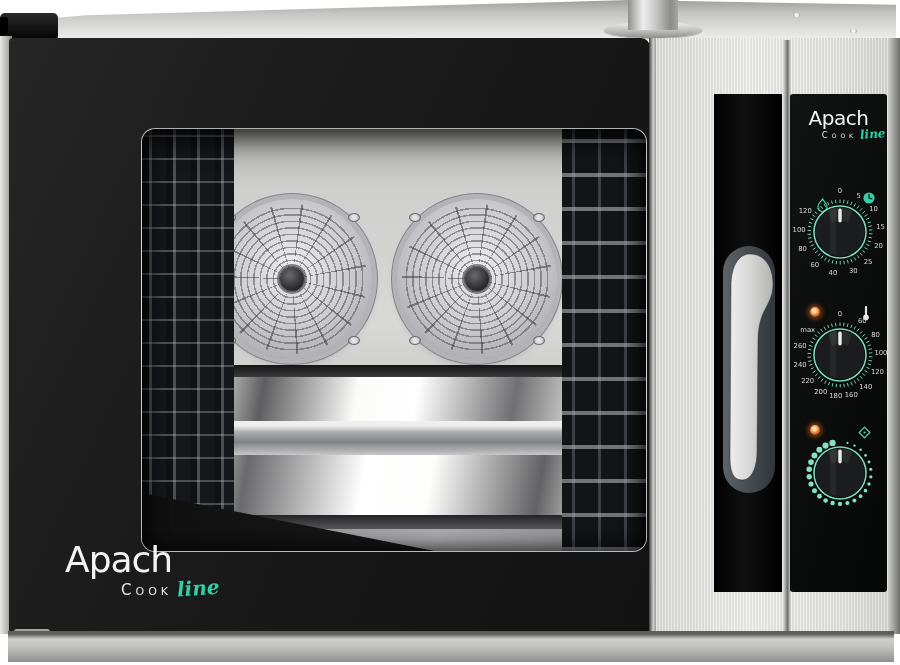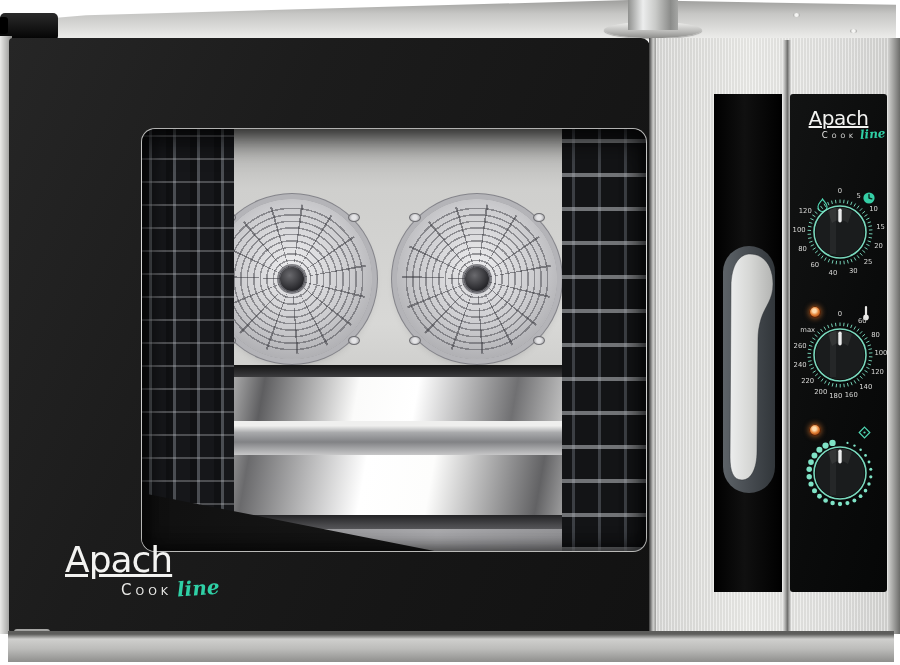--- a/index.html
+++ b/index.html
@@ -73,21 +73,21 @@
     background:linear-gradient(180deg,#efefee 0 14%,#a9aaac 34%,#818285 62%,#c7c7c8 100%);}
   .t-tray2{top:326px;height:60px;left:48px;width:412px;
     background:linear-gradient(100deg,#eeeeed 0%,#6a6a6c 14%,#ffffff 42%,#fdfdfc 58%,#626264 84%,#f1f1f0 100%);}
   .t-dark2{top:386px;height:14px;left:48px;width:412px;background:linear-gradient(180deg,#232325,#57575a);}
   .t-refl{top:400px;height:26px;left:48px;width:412px;background:linear-gradient(90deg,#87878a,#aaaaad 60%,#8e8e91);}
   .glass-wedge{position:absolute;left:0;bottom:0;width:100%;height:58px;
     background:linear-gradient(115deg,#101010,#1d1d1d);
     clip-path:polygon(0 0,58% 100%,0 100%);}
 
   
-  .logo-main{color:#f3f3f1;letter-spacing:-1px;line-height:1;text-decoration:underline;}
+  .logo-main{color:#f3f3f1;letter-spacing:-1px;line-height:1;}
   .logo-sub{color:#e9e9e7;}
   .cook{font-variant:small-caps;letter-spacing:4px;}
   .script{font-family:"DejaVu Serif","Liberation Serif",serif;font-style:italic;font-weight:bold;
     display:inline-block;transform:rotate(-4deg);}
   .door-logo{position:absolute;left:56px;top:504px;}
   .door-logo .logo-main{font-size:36px;}
   .door-logo .logo-sub{font-size:15px;padding-left:56px;margin-top:-2px;}
   .door-logo .script{font-size:20px;}
 
   

